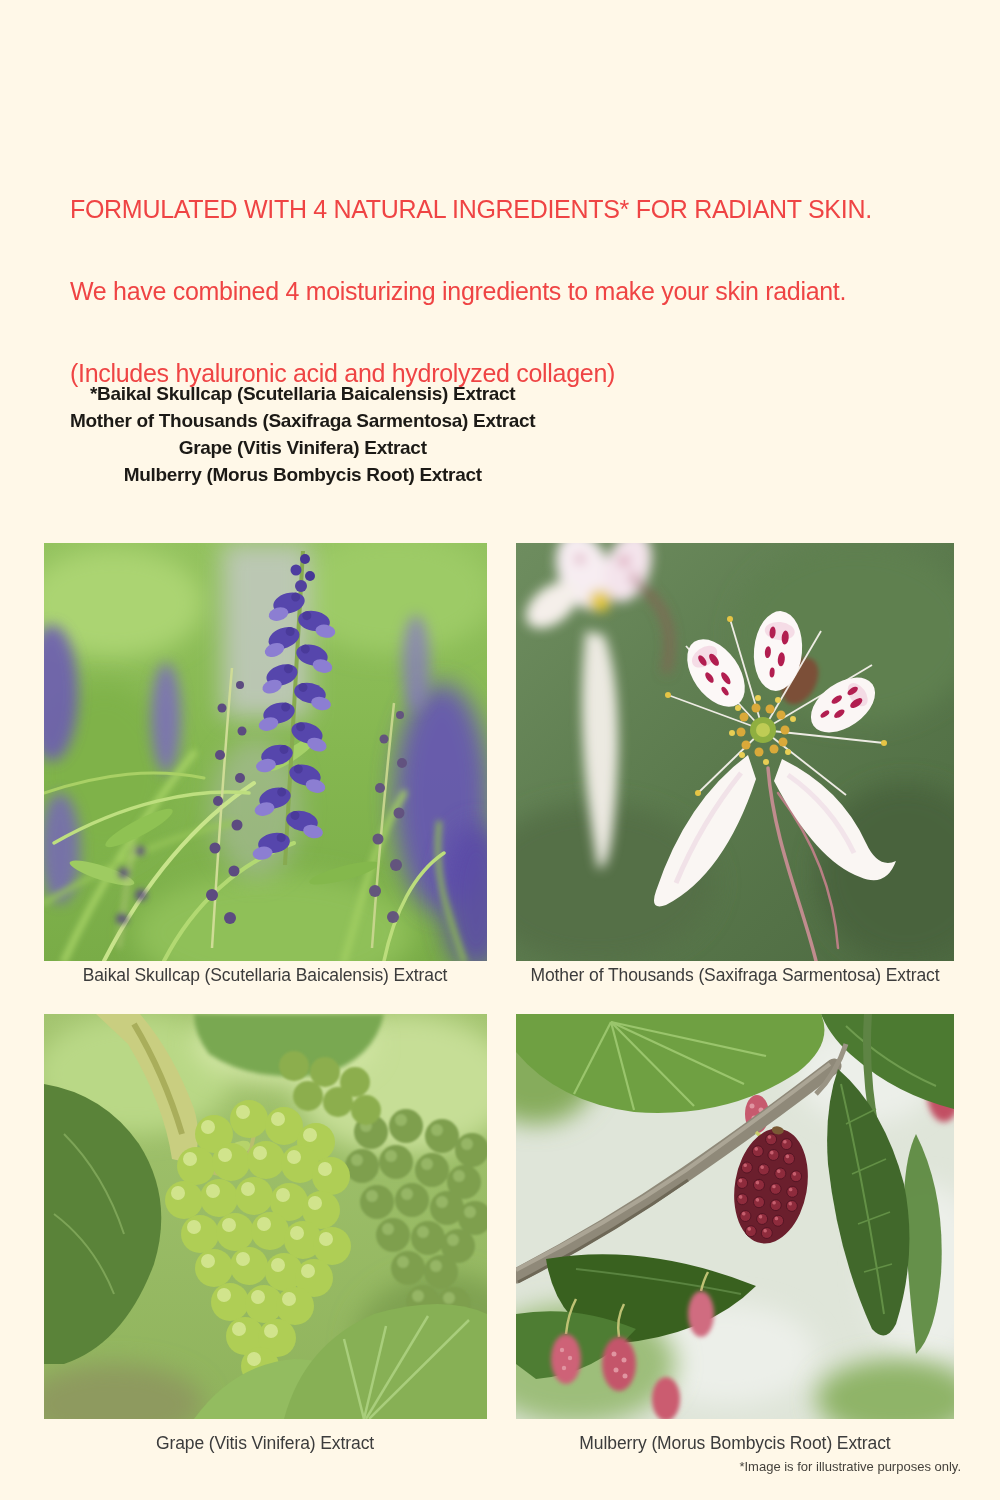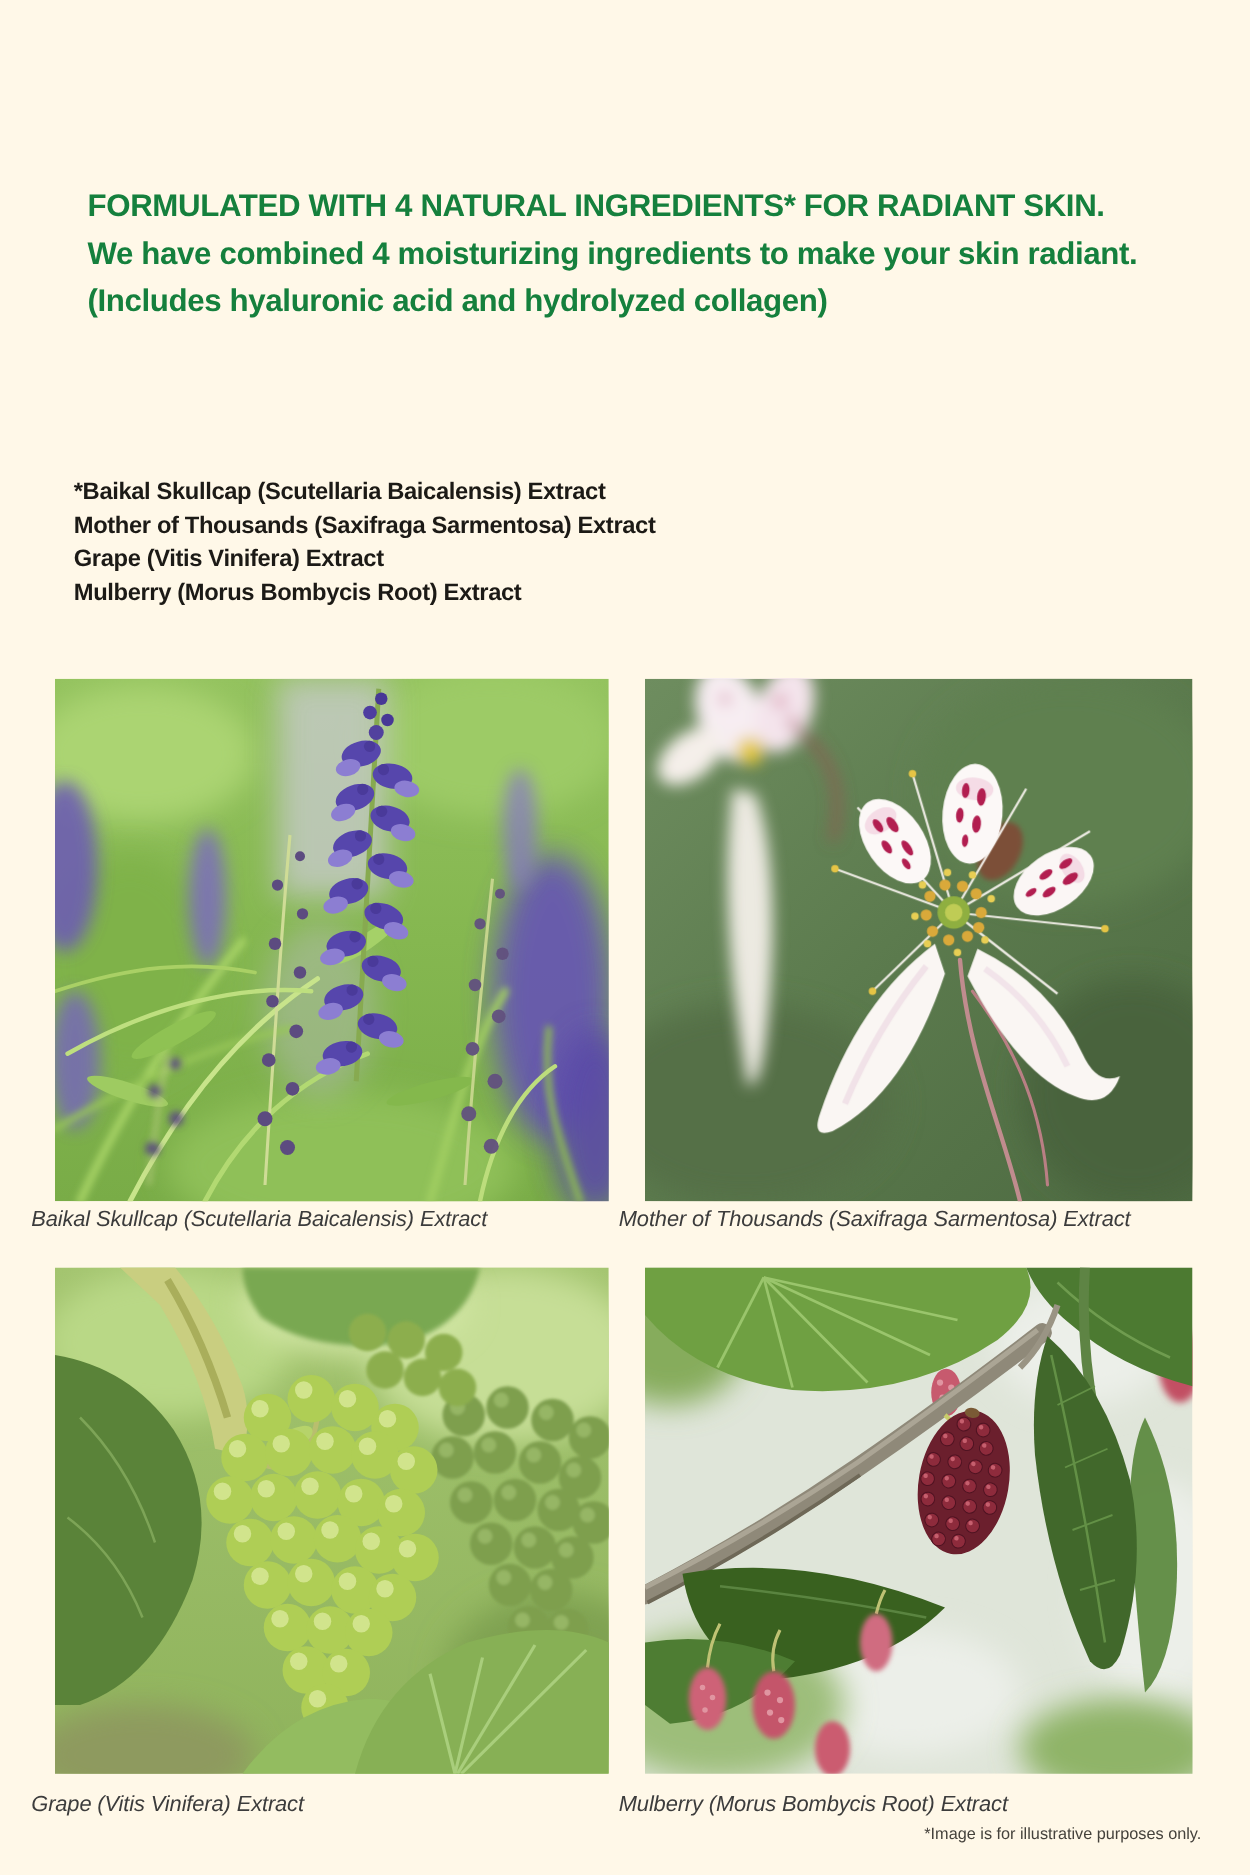--- a/index.html
+++ b/index.html
@@ -4,39 +4,38 @@
 <style>
   html,body{margin:0;padding:0;background:#FFF8E8;}
   .canvas{
     position:relative;width:1000px;height:1500px;overflow:hidden;
     background:#FFF8E8;
     font-family:"Liberation Sans", sans-serif;
     color:#1C1A16;
   }
   .headline{position:absolute;left:70px;top:146px;}
   .headline-line{
-    white-space:nowrap;font-weight:700;font-size:25px;line-height:38px;
-    letter-spacing:-0.3px;color:#15803d;
+    white-space:nowrap;font-weight:400;font-size:25px;line-height:38px;
+    letter-spacing:-0.3px;color:#ef4444;margin-top:44px;
   }
-  .ingredients{position:absolute;left:59px;top:380px;list-style:none;margin:0;padding:0;}
+  .ingredients{position:absolute;left:70px;top:380px;list-style:none;margin:0;padding:0;text-align:center;}
   .ingredients li{
     white-space:nowrap;font-weight:600;font-size:19px;line-height:27px;
     letter-spacing:-0.3px;color:#1C1A16;
   }
   .photo{position:absolute;margin:0;padding:0;line-height:0;}
   .photo svg{display:block;}
   .photo-1{left:44px;top:543px;}
   .photo-2{left:516px;top:543px;}
   .photo-3{left:44px;top:1014px;}
   .photo-4{left:516px;top:1014px;}
   .caption{
-    position:absolute;width:480px;text-align:left;
+    position:absolute;width:480px;text-align:center;
     font-size:17.5px;line-height:26px;color:#3C3C3C;letter-spacing:-0.1px;
     white-space:nowrap;
-    font-style:italic;
   }
   .cap-1{left:25px;top:962px;}
   .cap-2{left:495px;top:962px;}
   .cap-3{left:25px;top:1430px;}
   .cap-4{left:495px;top:1430px;}
   .footnote{
     position:absolute;right:39px;top:1459px;
     font-size:13px;color:#45423C;white-space:nowrap;
   }
 </style>

